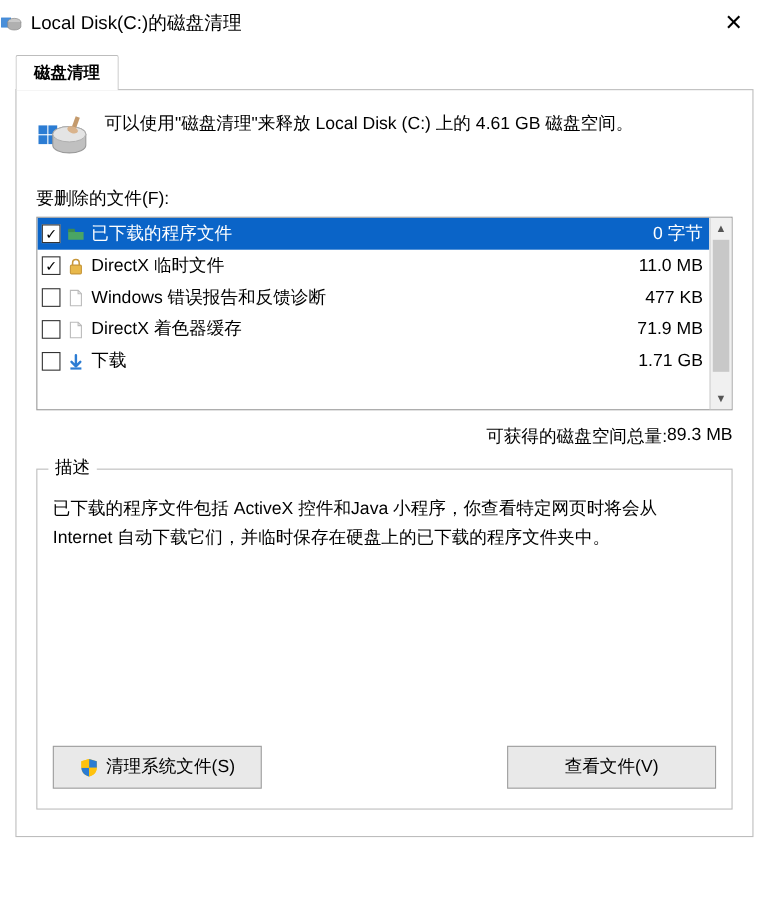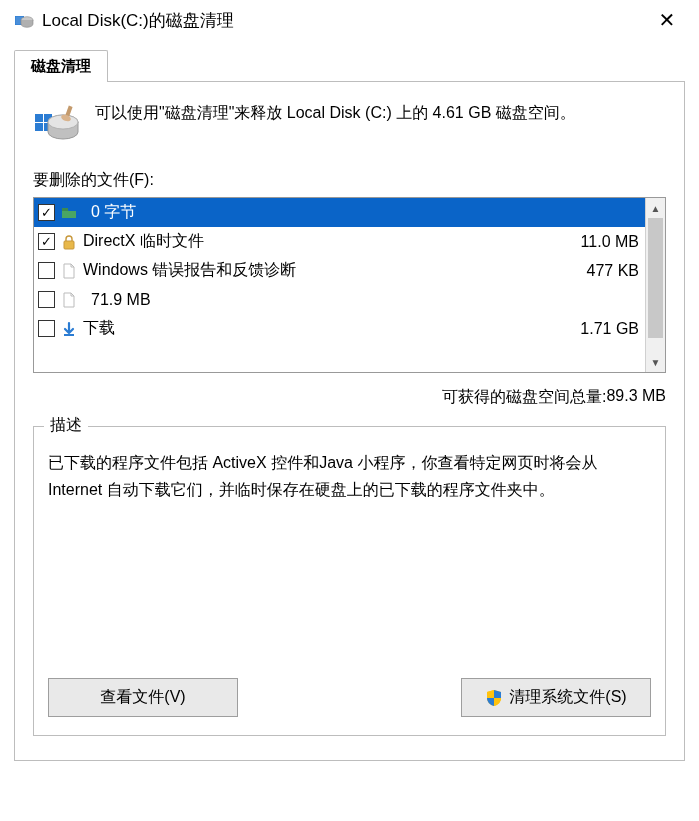--- a/index.html
+++ b/index.html
@@ -8,21 +8,21 @@
       font-size: 15px;
       background: #fff;
       width: 699px;
       height: 821px;
       overflow: hidden;
       color: #000;
     }
     .titlebar {
       display: flex;
       align-items: center;
-      padding: 8px 12px 8px 14px;
+      padding: 8px 12px 8px 0;
       height: 40px;
     }
     .titlebar .title-icon {
       width: 20px; height: 20px;
       margin-right: 8px;
       position: relative;
     }
     .title-icon svg { width: 20px; height: 20px; }
     .titlebar .title-text { flex: 1; font-size: 17px; }
     .titlebar .close-btn {
@@ -212,20 +212,21 @@
   <div class="listbox">
     <div class="list-inner" id="list-inner">
         <div class="list-row selected">
           <span class="chk">✓</span>
           <span class="row-icon">
             <svg width="18" height="18" viewBox="0 0 18 18">
               <path d="M2 5h5l1.5 2H16v7H2z" fill="#4aa564"></path>
               <rect x="2" y="4" width="6" height="3" fill="#3c8a52"></rect>
             </svg>
           </span>
+          <span class="row-label">已下载的程序文件</span>
           <span class="row-size">0 字节</span>
         </div>
         <div class="list-row">
           <span class="chk">✓</span>
           <span class="row-icon">
             <svg width="18" height="18" viewBox="0 0 18 18">
               <rect x="4" y="8" width="10" height="8" rx="1" fill="#e8b84a" stroke="#c7973a"></rect>
               <path d="M6 8 V6 a3 3 0 0 1 6 0 V8" fill="none" stroke="#c7973a" stroke-width="1.4"></path>
             </svg>
           </span>
@@ -244,20 +245,21 @@
           <span class="row-size">477 KB</span>
         </div>
         <div class="list-row">
           <span class="chk"></span>
           <span class="row-icon">
             <svg width="18" height="18" viewBox="0 0 18 18">
               <path d="M4 2h7l3 3v11H4z" fill="#fff" stroke="#bbb"></path>
               <path d="M11 2v3h3" fill="none" stroke="#bbb"></path>
             </svg>
           </span>
+          <span class="row-label">DirectX 着色器缓存</span>
           <span class="row-size">71.9 MB</span>
         </div>
         <div class="list-row">
           <span class="chk"></span>
           <span class="row-icon">
             <svg width="18" height="18" viewBox="0 0 18 18">
               <path d="M9 3v8M5 9l4 4 4-4" stroke="#2b7cd3" stroke-width="2.2" fill="none" stroke-linecap="round" stroke-linejoin="round"></path>
               <rect x="4" y="14" width="10" height="2" fill="#2b7cd3"></rect>
             </svg>
           </span>
@@ -275,31 +277,31 @@
   <div class="total-row">
     <span class="total-label">可获得的磁盘空间总量:</span>
     <span>89.3 MB</span>
   </div>
 
   <div class="fieldset">
     <div class="legend">描述</div>
     <div class="desc-text">已下载的程序文件包括 ActiveX 控件和Java 小程序，你查看特定网页时将会从 Internet 自动下载它们，并临时保存在硬盘上的已下载的程序文件夹中。</div>
 
     <div class="btn-row">
-      <button class="btn">
-        <span>查看文件(V)</span>
-      </button>
       <button class="btn">
         <span class="shield">
           <svg viewBox="0 0 18 18">
             <path d="M9 1 L16 3 V9 C16 13 13 16 9 17 C5 16 2 13 2 9 V3 Z" fill="#ffc20e"></path>
             <path d="M9 1 L16 3 V9 L9 9 Z" fill="#2b7cd3"></path>
             <path d="M9 9 L9 17 C5 16 2 13 2 9 Z" fill="#2b7cd3"></path>
             <path d="M9 1 L2 3 V9 L9 9 Z" fill="#ffc20e"></path>
             <path d="M9 9 L16 9 V9 C16 13 13 16 9 17 Z" fill="#ffc20e"></path>
           </svg>
         </span>
         <span>清理系统文件(S)</span>
       </button>
+      <button class="btn">
+        <span>查看文件(V)</span>
+      </button>
     </div>
   </div>
 
 </div>
 
 </body></html>

